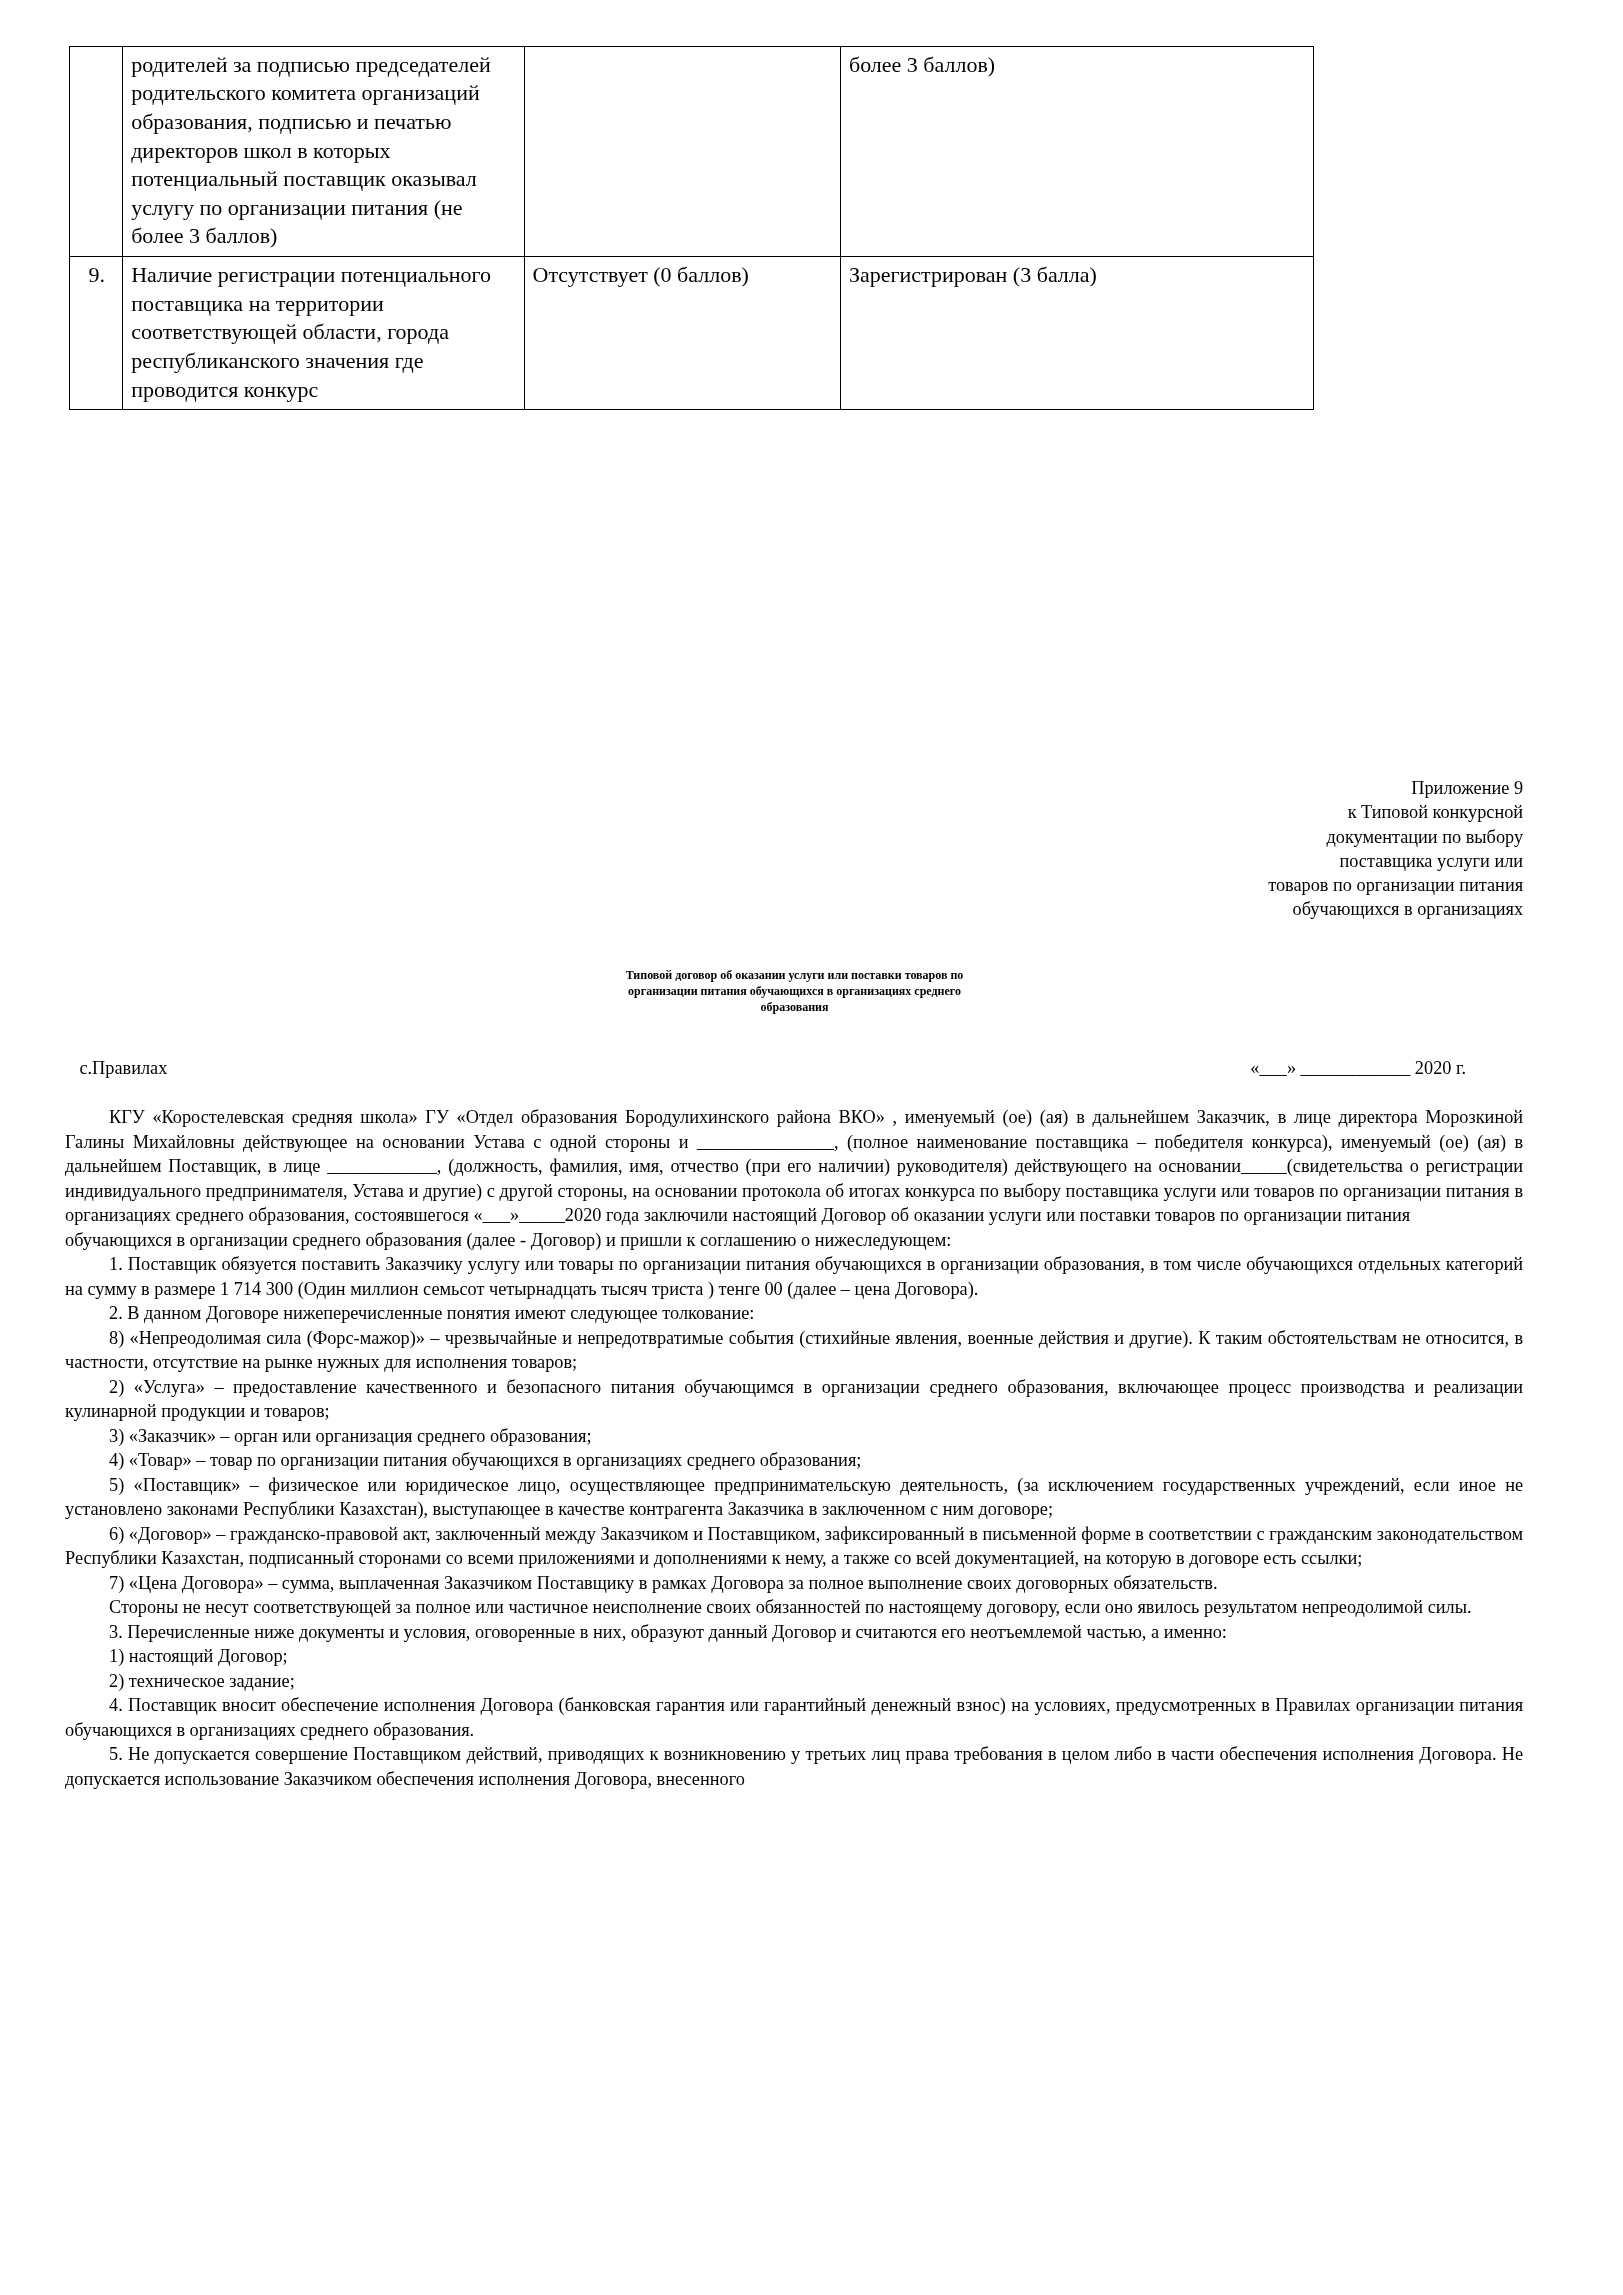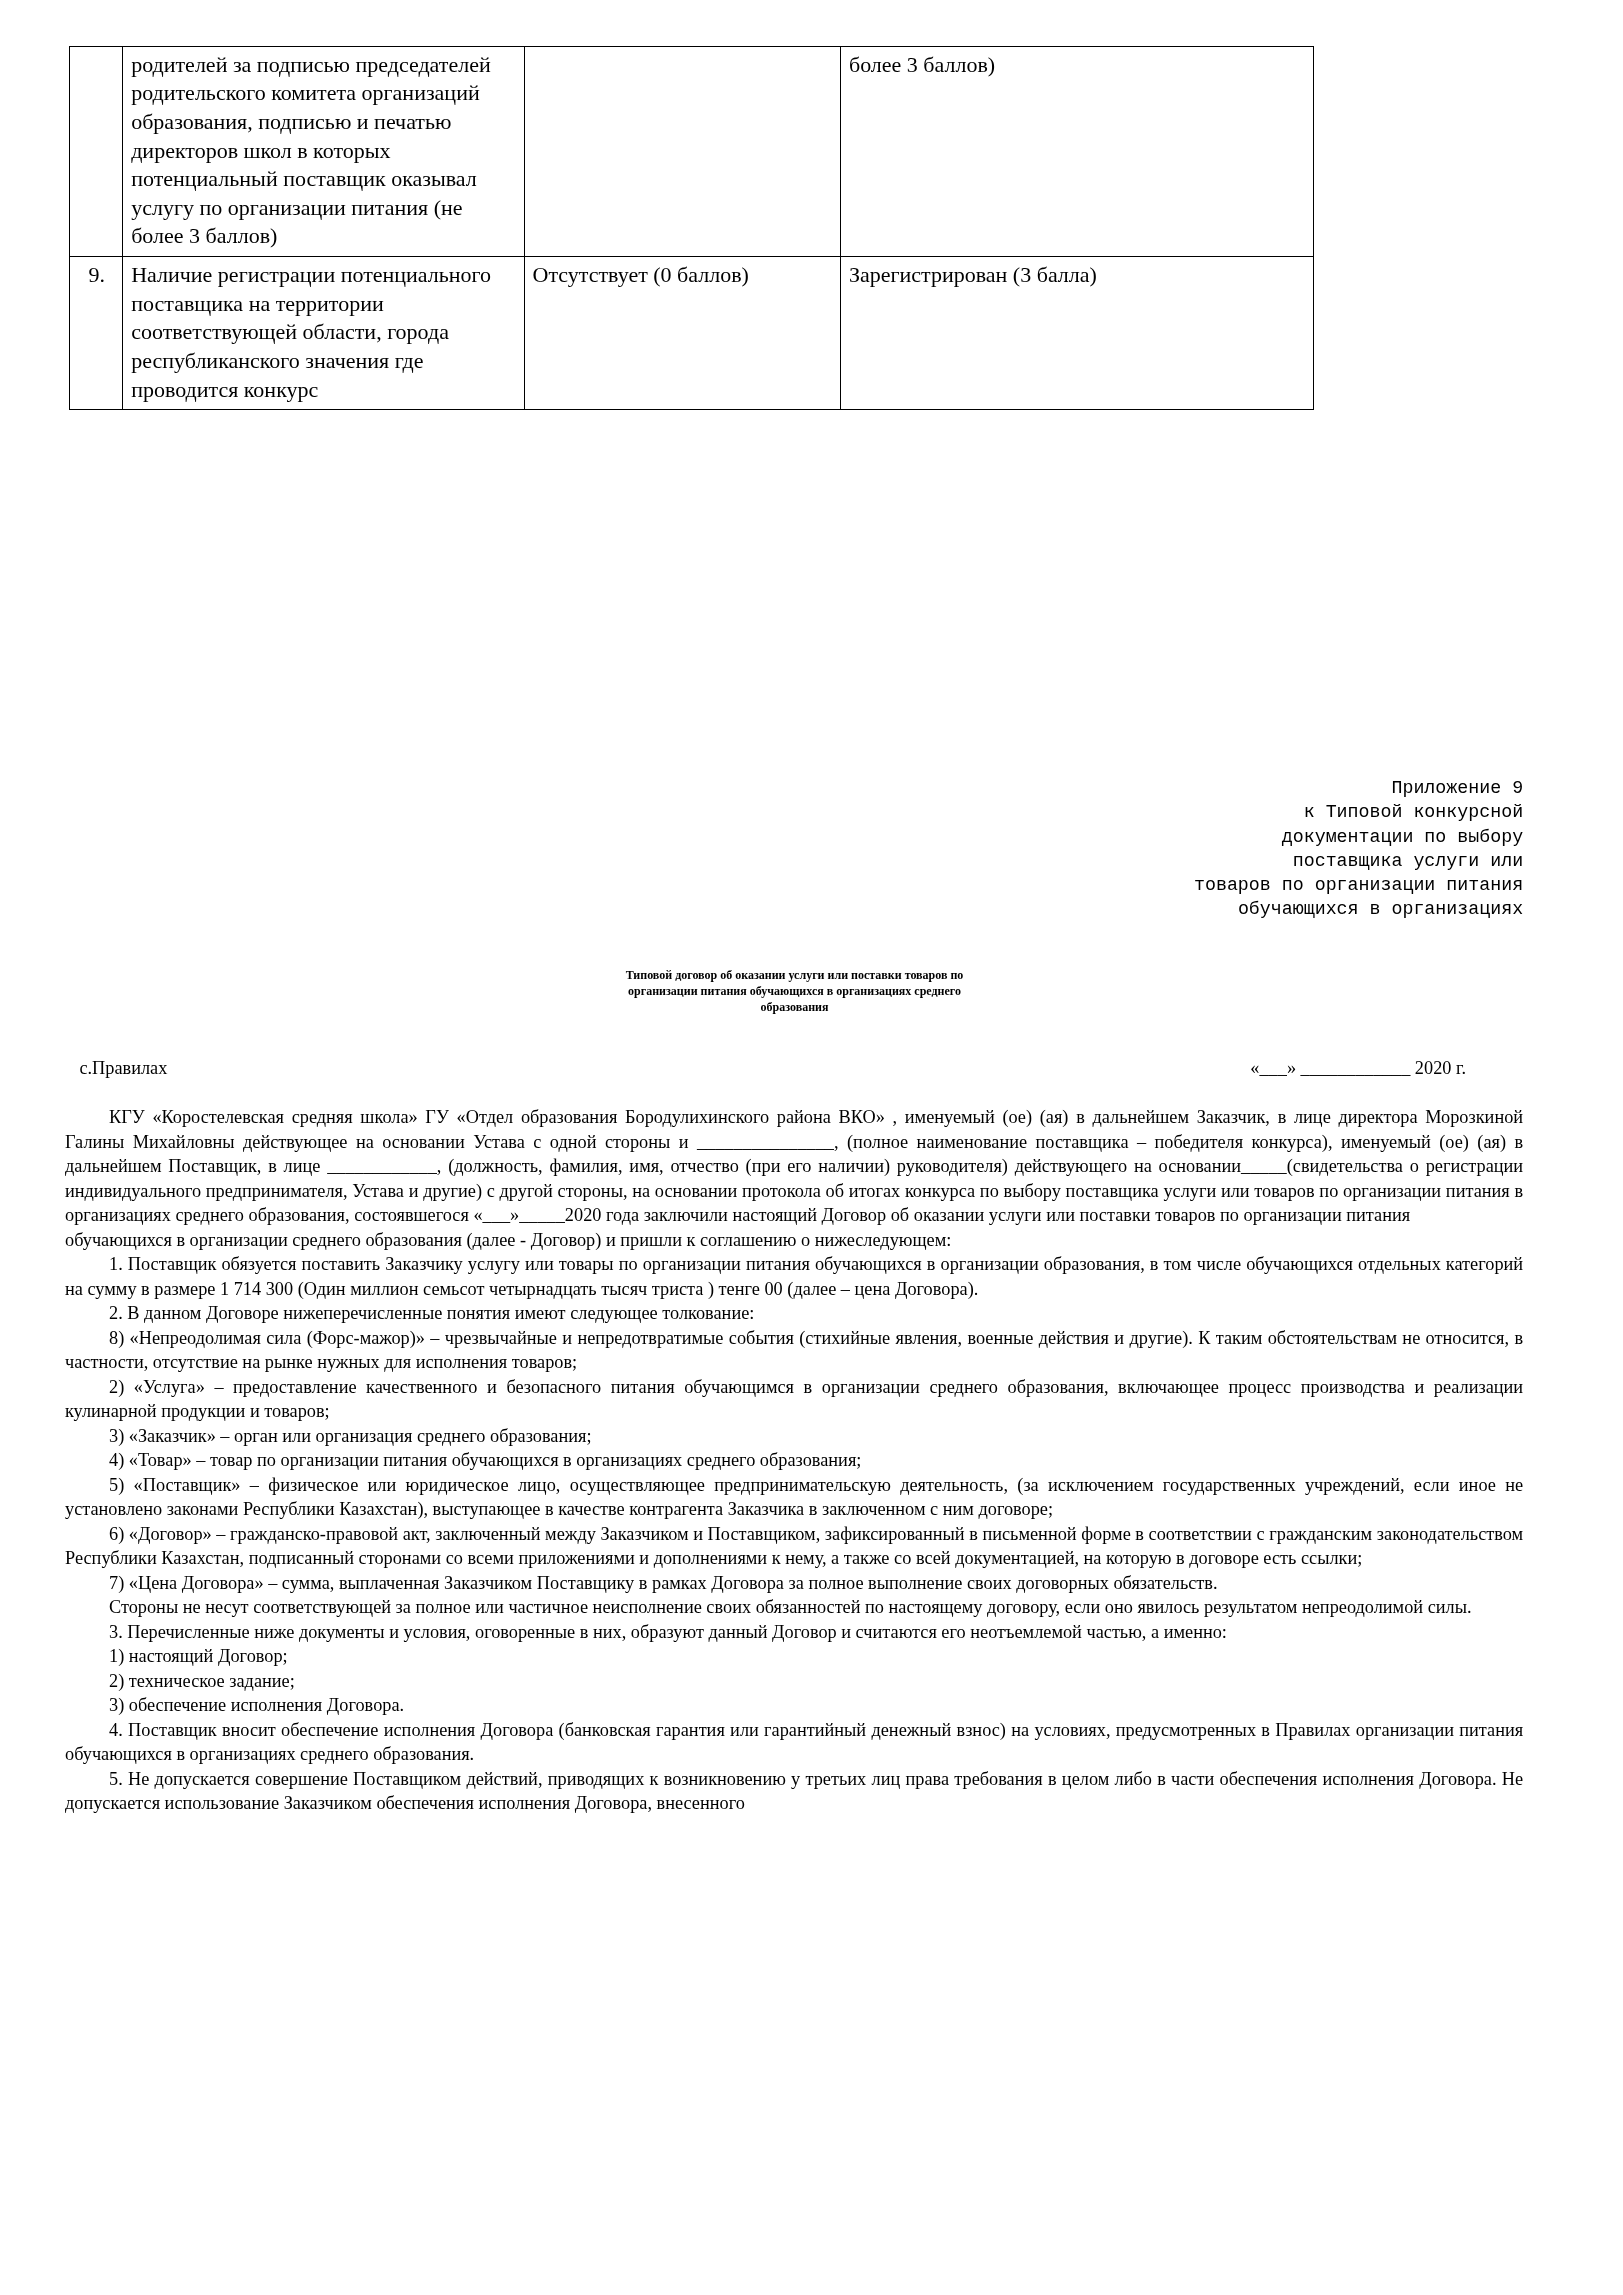--- a/index.html
+++ b/index.html
@@ -42,21 +42,20 @@
   td.col-right { width: 458px; }
   .cell-center-v { vertical-align: middle; }
 
   
   .appendix {
     margin-top: 366px;
     text-align: right;
     font-size: 18.3px;
     line-height: 1.32;
     padding-right: 7.9px;
-    font-family: Liberation Mono, monospace;
   }
 
   
   .doc-title {
     margin-top: 47px;
     text-align: center;
     font-weight: bold;
     font-size: 12px;
     line-height: 1.33;
     padding: 0 288px 0 281px;
@@ -139,19 +138,18 @@
     <p class="ind">2) «Услуга» – предоставление качественного и безопасного питания обучающимся в организации среднего образования, включающее процесс производства и реализации кулинарной продукции и товаров;</p>
     <p class="ind">3) «Заказчик» – орган или организация среднего образования;</p>
     <p class="ind">4) «Товар» – товар по организации питания обучающихся в организациях среднего образования;</p>
     <p class="ind">5) «Поставщик» – физическое или юридическое лицо, осуществляющее предпринимательскую деятельность, (за исключением государственных учреждений, если иное не установлено законами Республики Казахстан), выступающее в качестве контрагента Заказчика в заключенном с ним договоре;</p>
     <p class="ind">6) «Договор» – гражданско-правовой акт, заключенный между Заказчиком и Поставщиком, зафиксированный в письменной форме в соответствии с гражданским законодательством Республики Казахстан, подписанный сторонами со всеми приложениями и дополнениями к нему, а также со всей документацией, на которую в договоре есть ссылки;</p>
     <p class="ind">7) «Цена Договора» – сумма, выплаченная Заказчиком Поставщику в рамках Договора за полное выполнение своих договорных обязательств.</p>
     <p class="ind">Стороны не несут соответствующей за полное или частичное неисполнение своих обязанностей по настоящему договору, если оно явилось результатом непреодолимой силы.</p>
     <p class="ind">3. Перечисленные ниже документы и условия, оговоренные в них, образуют данный Договор и считаются его неотъемлемой частью, а именно:</p>
     <p class="ind">1) настоящий Договор;</p>
     <p class="ind">2) техническое задание;</p>
-    <p class="ind">3) обеспечение исполнения Договора.</p>
     <p class="ind">4. Поставщик вносит обеспечение исполнения Договора (банковская гарантия или гарантийный денежный взнос) на условиях, предусмотренных в Правилах организации питания обучающихся в организациях среднего образования.</p>
     <p class="ind">5. Не допускается совершение Поставщиком действий, приводящих к возникновению у третьих лиц права требования в целом либо в части обеспечения исполнения Договора. Не допускается использование Заказчиком обеспечения исполнения Договора, внесенного</p>
   </div>
 
 </div>
 
 
 </body></html>

